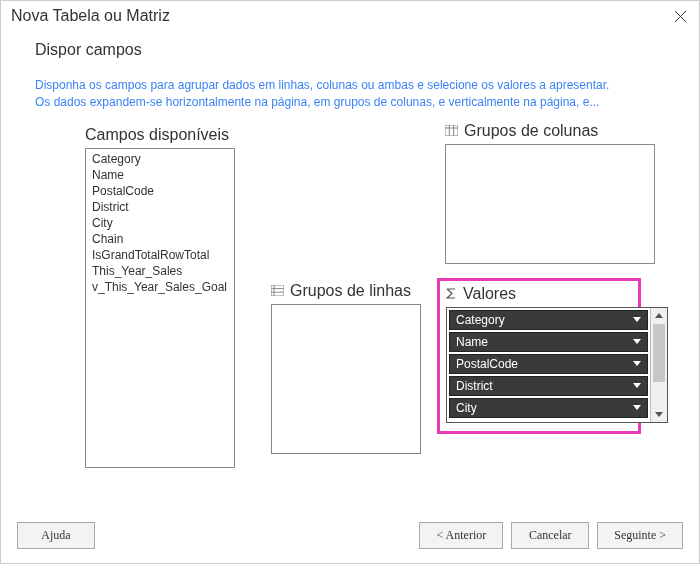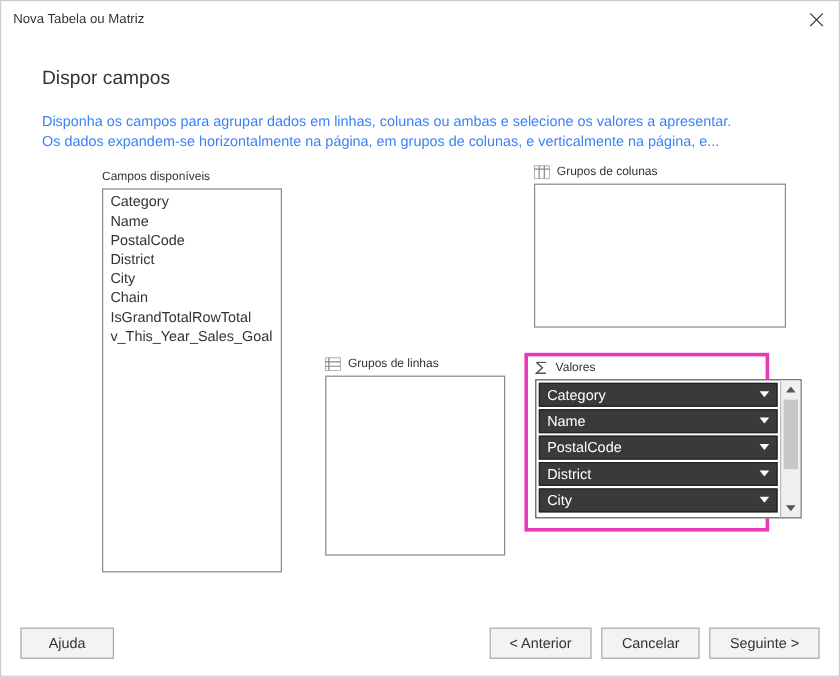--- a/index.html
+++ b/index.html
@@ -13,44 +13,44 @@
     height: 564px;
     position: relative;
     border: 1px solid #ccc;
   }
   .titlebar {
     display:flex;
     align-items:center;
     justify-content:space-between;
     padding: 6px 10px;
   }
-  .titlebar .title { font-size: 11px; color:#333; }
+  .titlebar .title { font-size: 16px; color:#333; }
   .titlebar .close {
     width:18px; height:18px;
     display:flex; align-items:center; justify-content:center;
     cursor:default;
   }
   .header {
     padding: 10px 34px 0 34px;
   }
   .header h1 {
-    font-size: 16px; font-weight:400; margin:16px 0 18px 0; color:#333;
+    font-size: 16px; font-weight:400; margin:0 0 18px 0; color:#333;
   }
   .desc {
     padding: 0 34px;
     color:#3b82f6;
     line-height:1.45;
   }
   .layout-area {
     position:relative;
     margin: 14px 34px 0 34px;
     height: 340px;
   }
   .section-label {
-    font-size:10px; color:#333; margin-bottom:4px;
+    font-size:16px; color:#333; margin-bottom:4px;
     display:flex; align-items:center; gap:6px;
   }
   .section-label .mini-icon {
     display:inline-flex;
   }
   
   .avail {
     position:absolute;
     left:50px; top:0;
   }
@@ -164,21 +164,21 @@
     display:flex;
     justify-content:space-between;
     align-items:center;
     border-top:0;
   }
   .btn {
     border:1px solid #aaa;
     background:#f3f3f3;
     padding:5px 16px;
     font-size:12px;
-    font-family:Liberation Sans, sans-serif;
+    font-family:Liberation Serif, serif;
     color:#333;
     min-width:78px;
     text-align:center;
   }
   .btn-row-right { display:flex; gap:8px;align-items:center; }
 </style>
 </head>
 <body>
 
 <div class="titlebar">
@@ -205,20 +205,21 @@
   <div class="avail">
     <div class="section-label">Campos disponíveis</div>
     <div class="list">
       <div class="item">Category</div>
       <div class="item">Name</div>
       <div class="item">PostalCode</div>
       <div class="item">District</div>
       <div class="item">City</div>
       <div class="item">Chain</div>
       <div class="item">IsGrandTotalRowTotal</div>
+      <div class="item">This_Year_Sales</div>
       <div class="item">v_This_Year_Sales_Goal</div>
     </div>
   </div>
 
   <div class="colgroups">
     <div class="section-label">
       <span class="mini-icon">
         <svg width="13" height="11" viewBox="0 0 13 11">
           <rect x="0" y="0" width="13" height="11" fill="none" stroke="#888" stroke-width="1"></rect>
           <line x1="4.3" y1="0" x2="4.3" y2="11" stroke="#888"></line>

